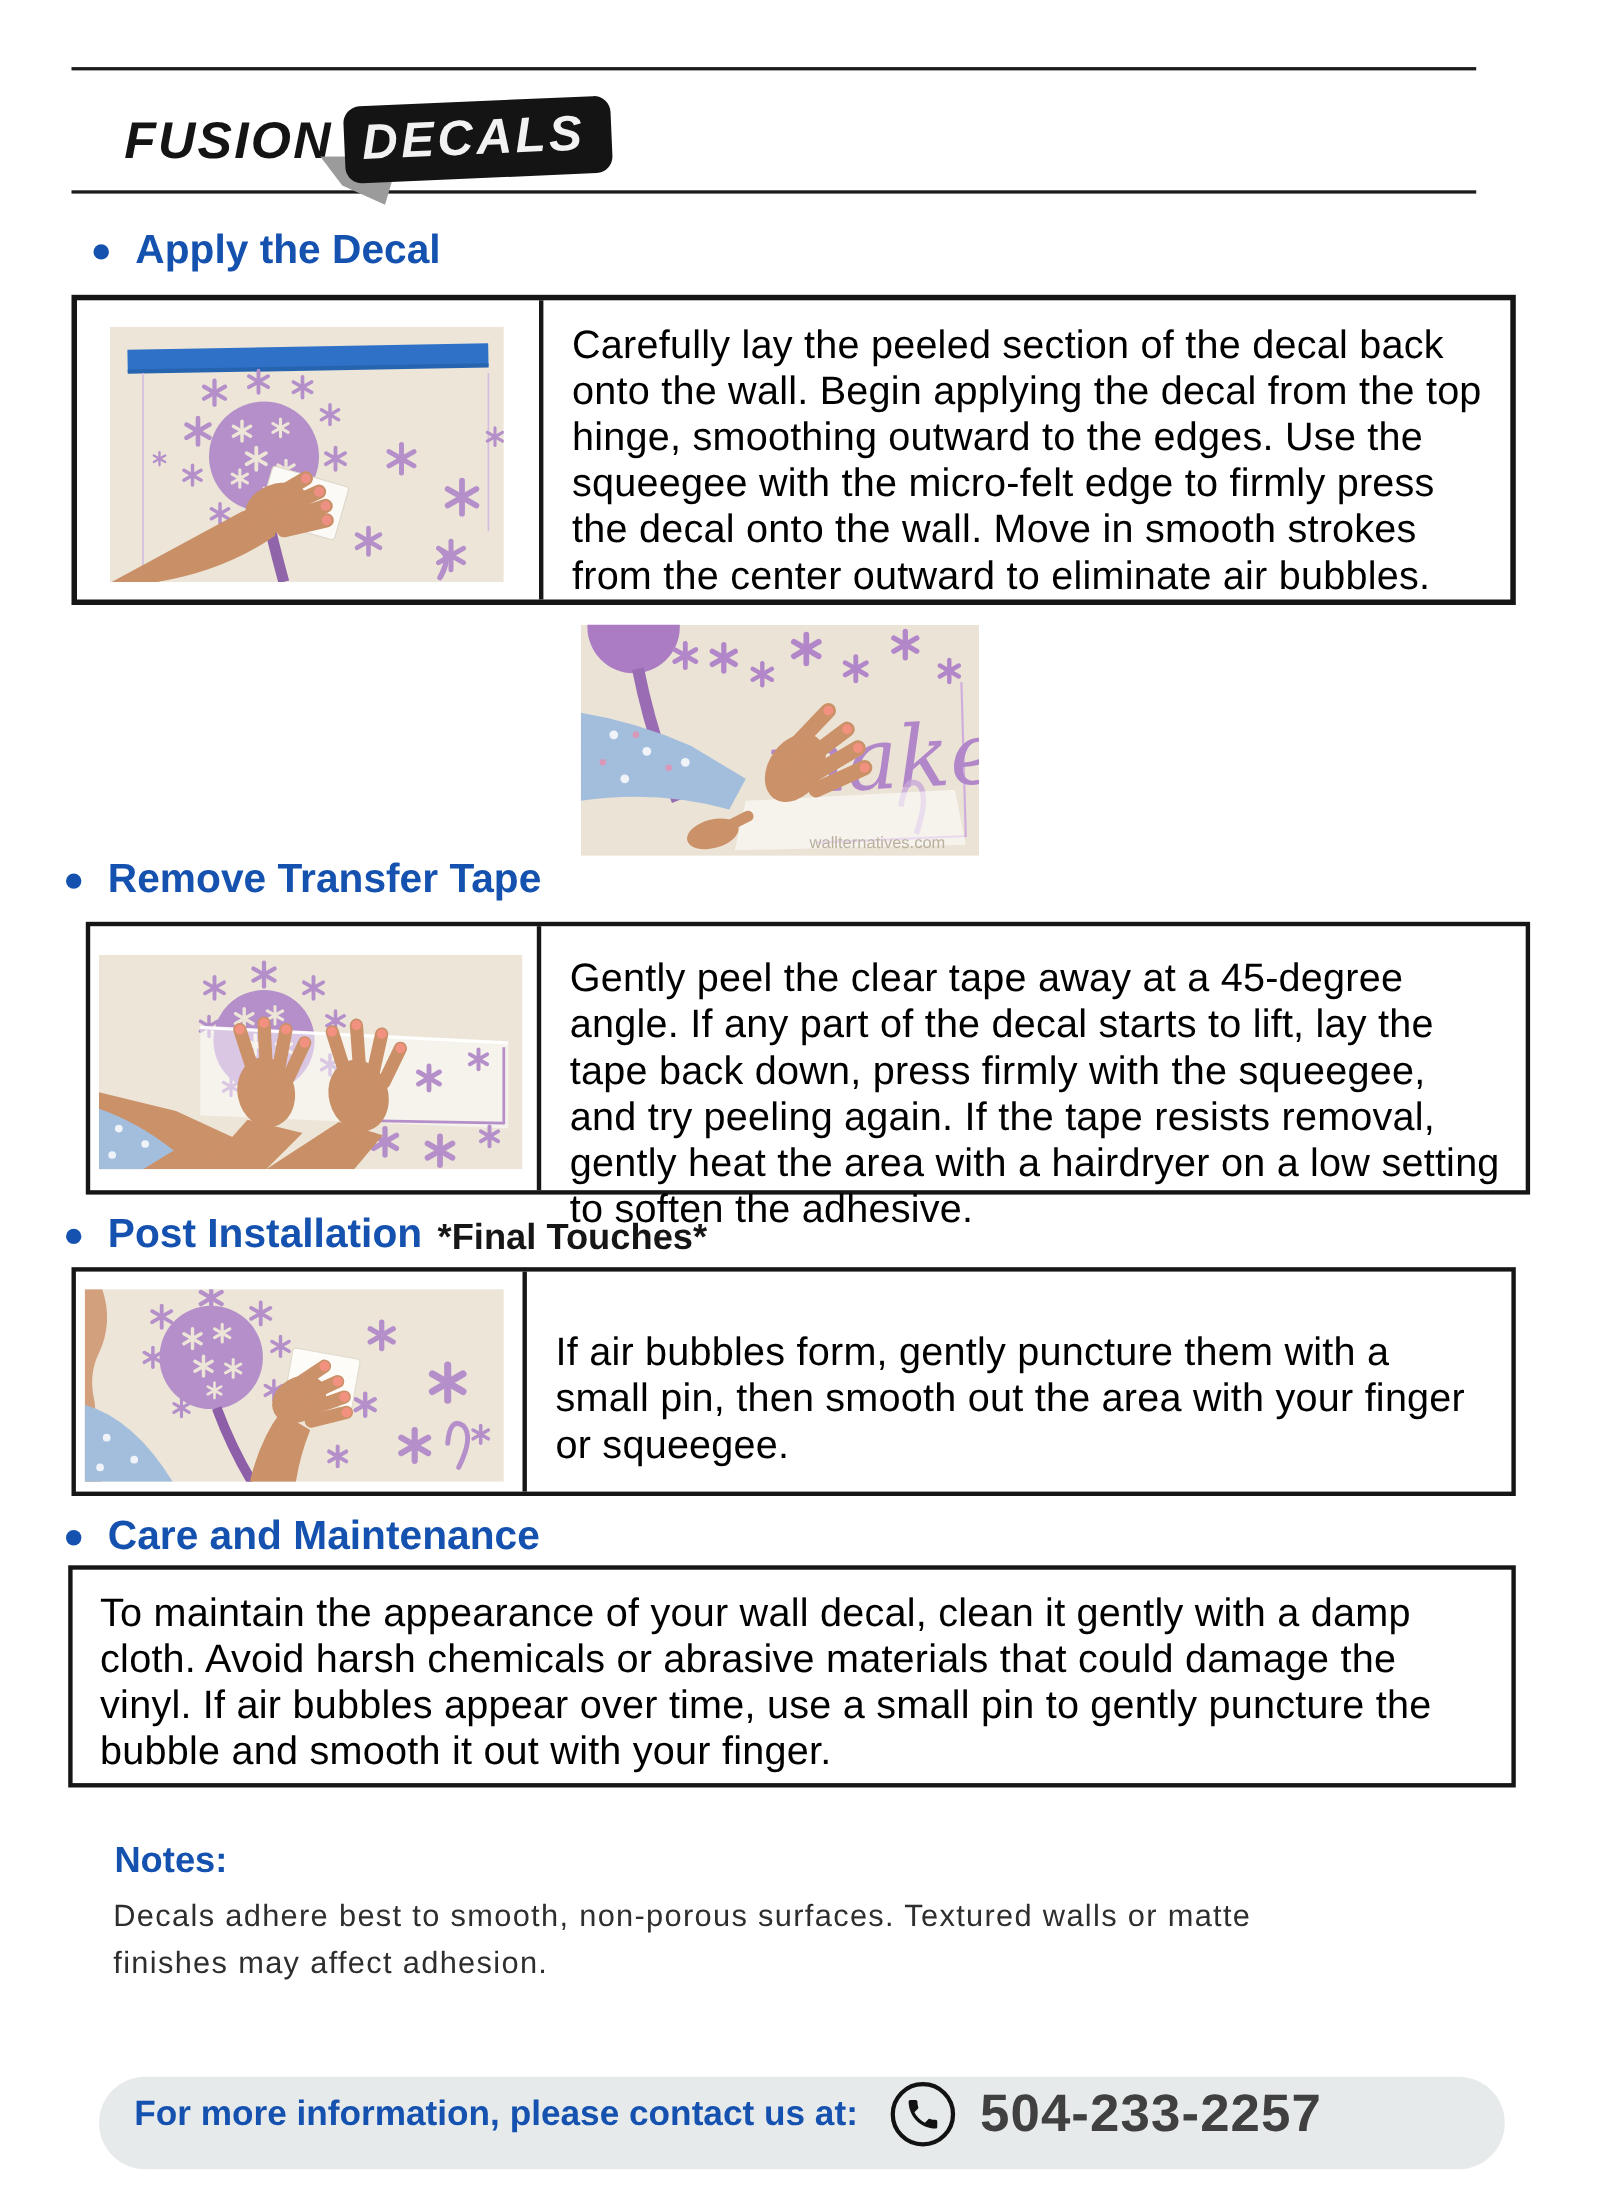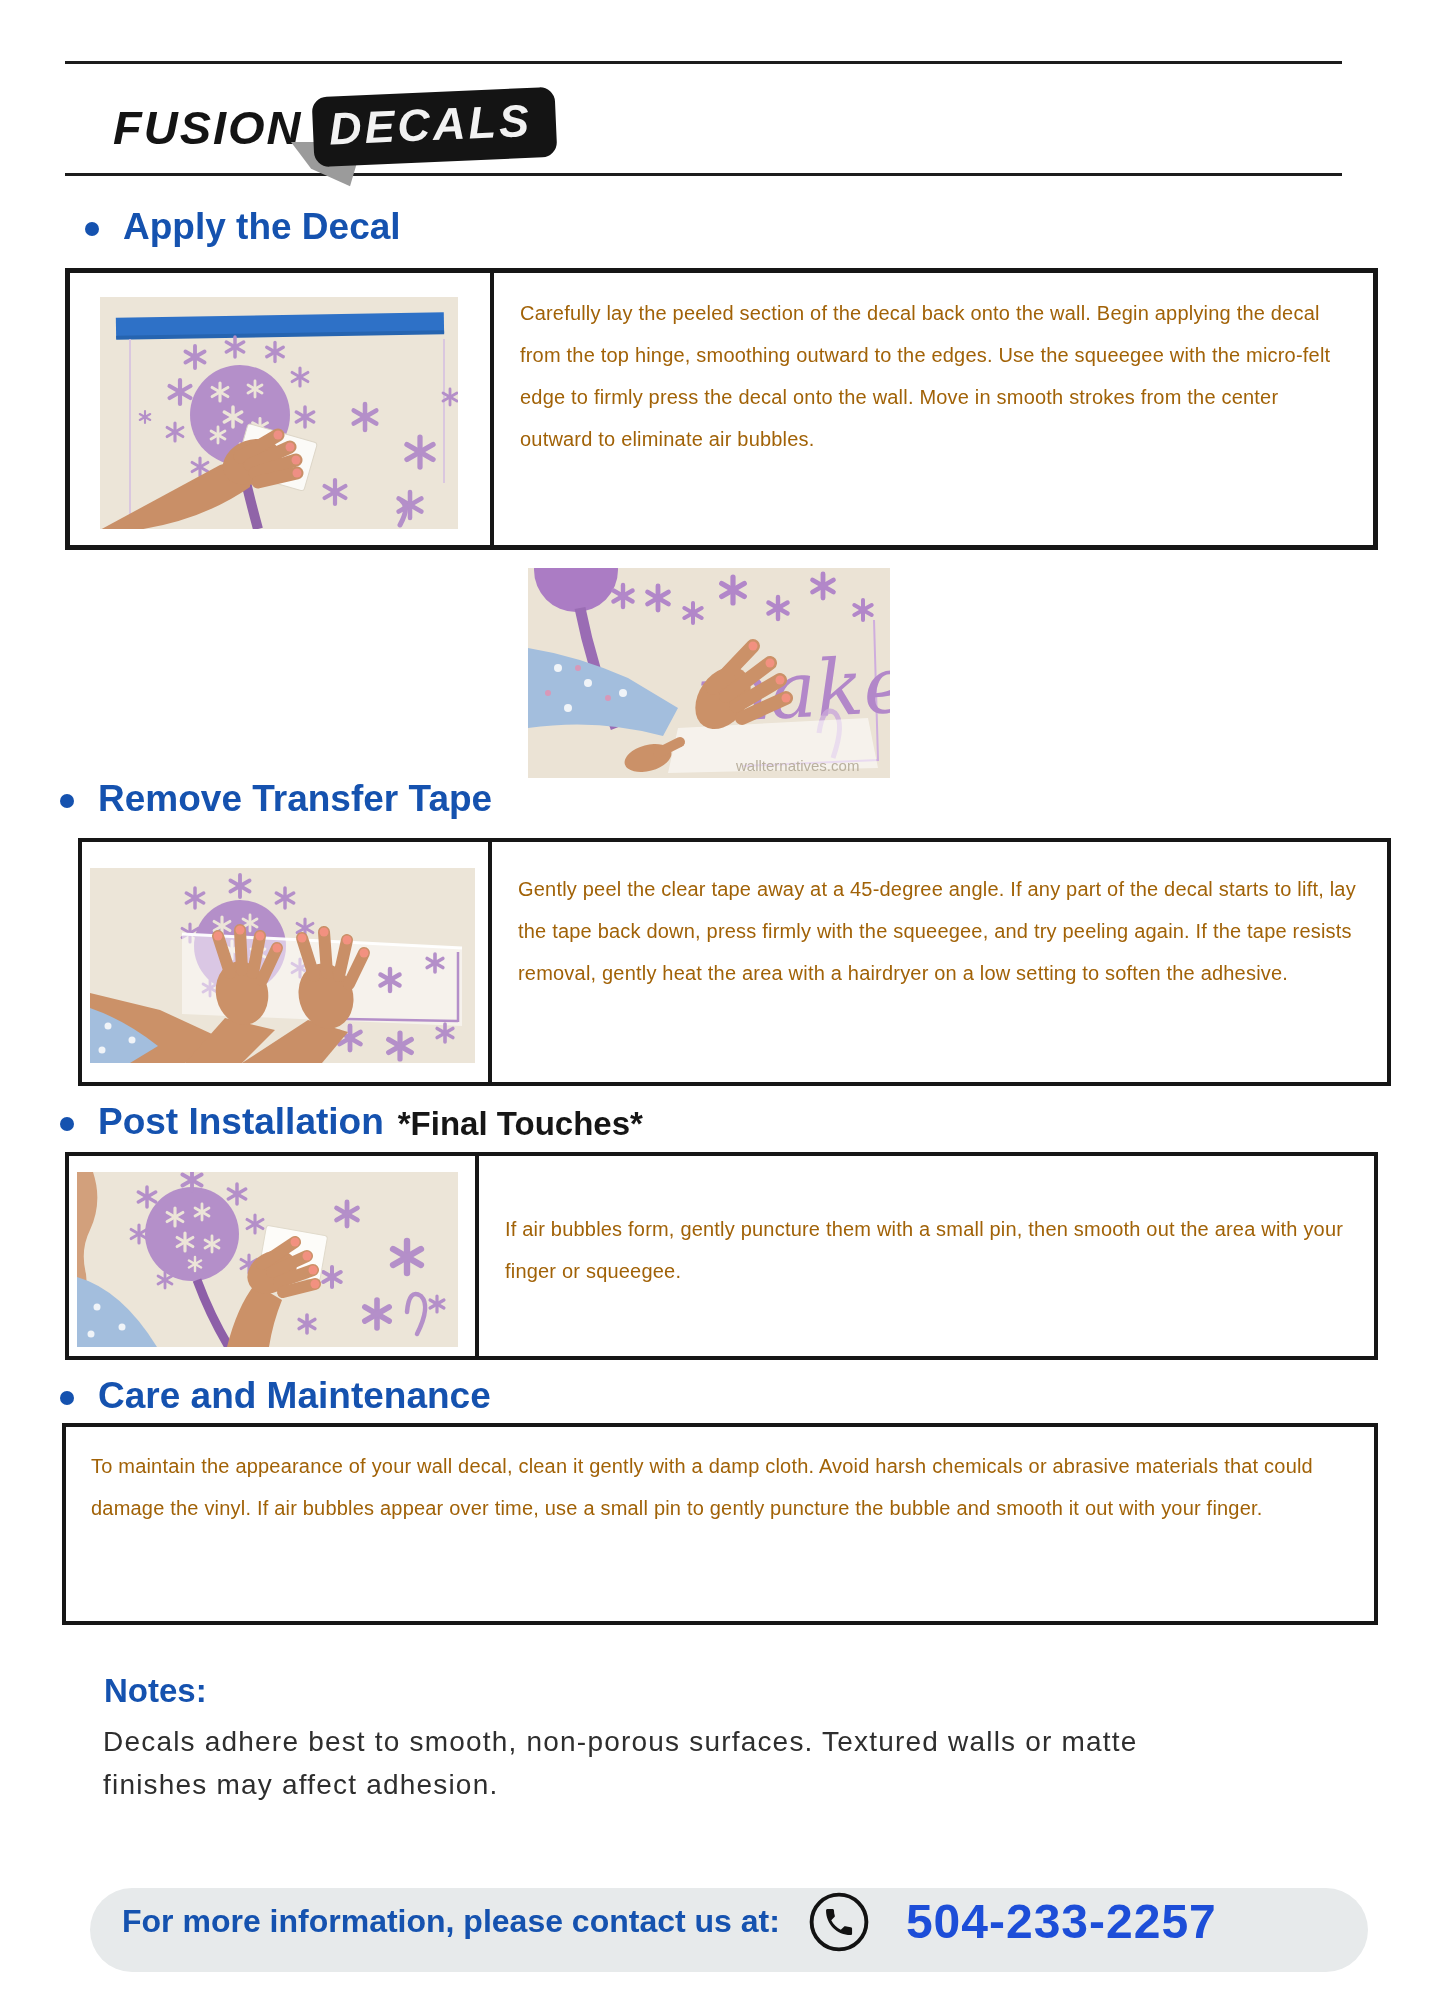--- a/index.html
+++ b/index.html
@@ -30,40 +30,40 @@
   .box{position:absolute;background:#ffffff;border:4px solid #161616;box-sizing:border-box;display:flex;}
   #box1{left:65px;top:268px;width:1313px;height:282px;border-width:5px;}
   #box2{left:78px;top:838px;width:1313px;height:248px;}
   #box3{left:65px;top:1152px;width:1313px;height:208px;}
   #box4{left:62px;top:1423px;width:1316px;height:202px;}
   .media{position:relative;flex:none;border-right:4px solid #161616;overflow:hidden;}
   #box1 .media{width:420px;}
   #box2 .media{width:406px;}
   #box3 .media{width:406px;}
   .media svg{position:absolute;display:block;}
-  .btext{flex:1;color:#a16207;font-size:20px;line-height:42px;letter-spacing:0.2px;}
+  .btext{flex:1;color:#000000;font-size:36px;line-height:42px;letter-spacing:0.2px;}
   #box1 .btext{padding:19px 26px 0 26px;}
   #box2 .btext{padding:26px 22px 0 26px;}
   #box3 .btext{padding:52px 22px 17px 26px;}
   #box4 .btext{padding:18px 30px 0 25px;}
 
   
   .photo-mid{position:absolute;left:528px;top:568px;width:362px;height:210px;}
 
   
   .notes-title{position:absolute;left:104px;top:1672px;color:#1552af;font-size:33px;font-weight:700;}
   .notes-body{position:absolute;left:103px;top:1720px;width:1040px;font-size:28px;line-height:43px;
               color:#2e2e2e;letter-spacing:1.2px;}
 
   
   .footer{position:absolute;left:90px;top:1888px;width:1278px;height:84px;background:#e7eaeb;
           border-radius:44px;display:flex;align-items:center;padding:0 28px 17px 32px;box-sizing:border-box;}
   .footer-msg{color:#1552af;font-size:32px;font-weight:700;}
   .phone-badge{margin-left:28px;width:62px;height:62px;flex:none;}
-  .footer-phone{margin-left:36px;color:#1d4ed8;font-size:48px;font-weight:800;letter-spacing:1px;}
+  .footer-phone{margin-left:21px;color:#404040;font-size:48px;font-weight:800;letter-spacing:1px;}
 </style>
 </head>
 <body>
 
 <svg width="0" height="0" style="position:absolute" aria-hidden="true">
   <defs>
     <g id="star">
       <line x1="0" y1="-10" x2="0" y2="10"></line>
       <line x1="-8.7" y1="-5" x2="8.7" y2="5"></line>
       <line x1="-8.7" y1="5" x2="8.7" y2="-5"></line>

